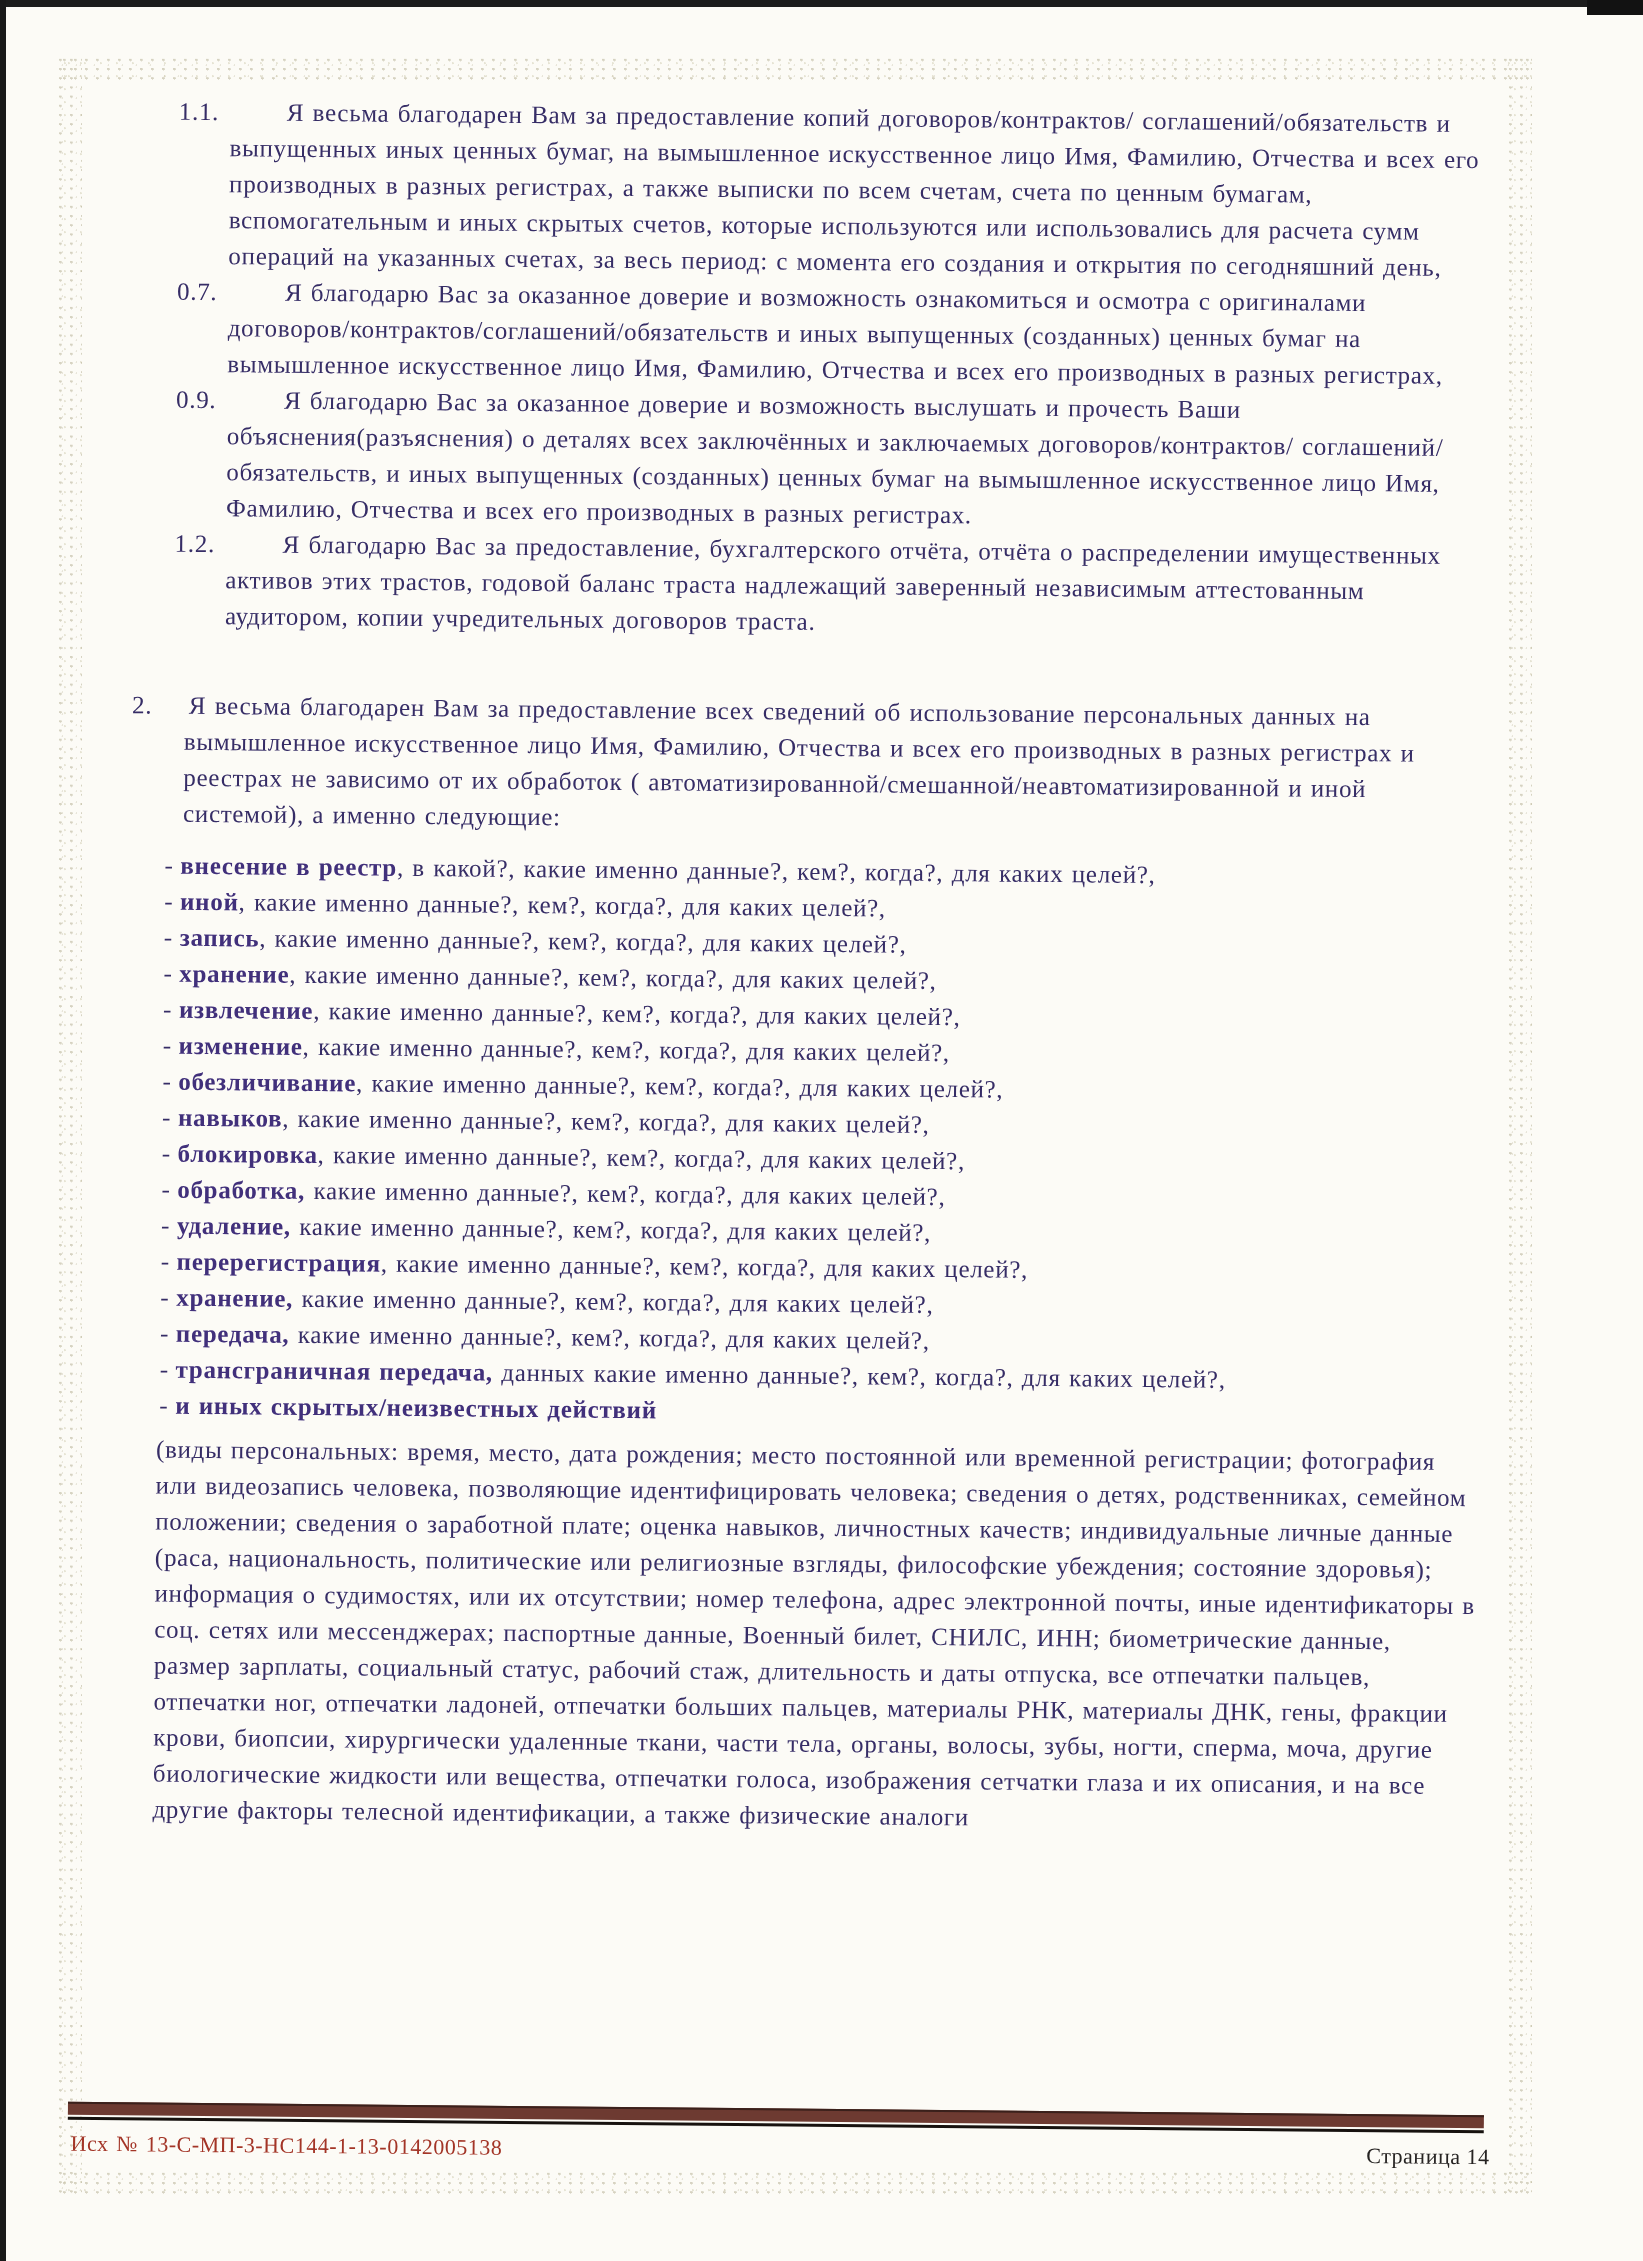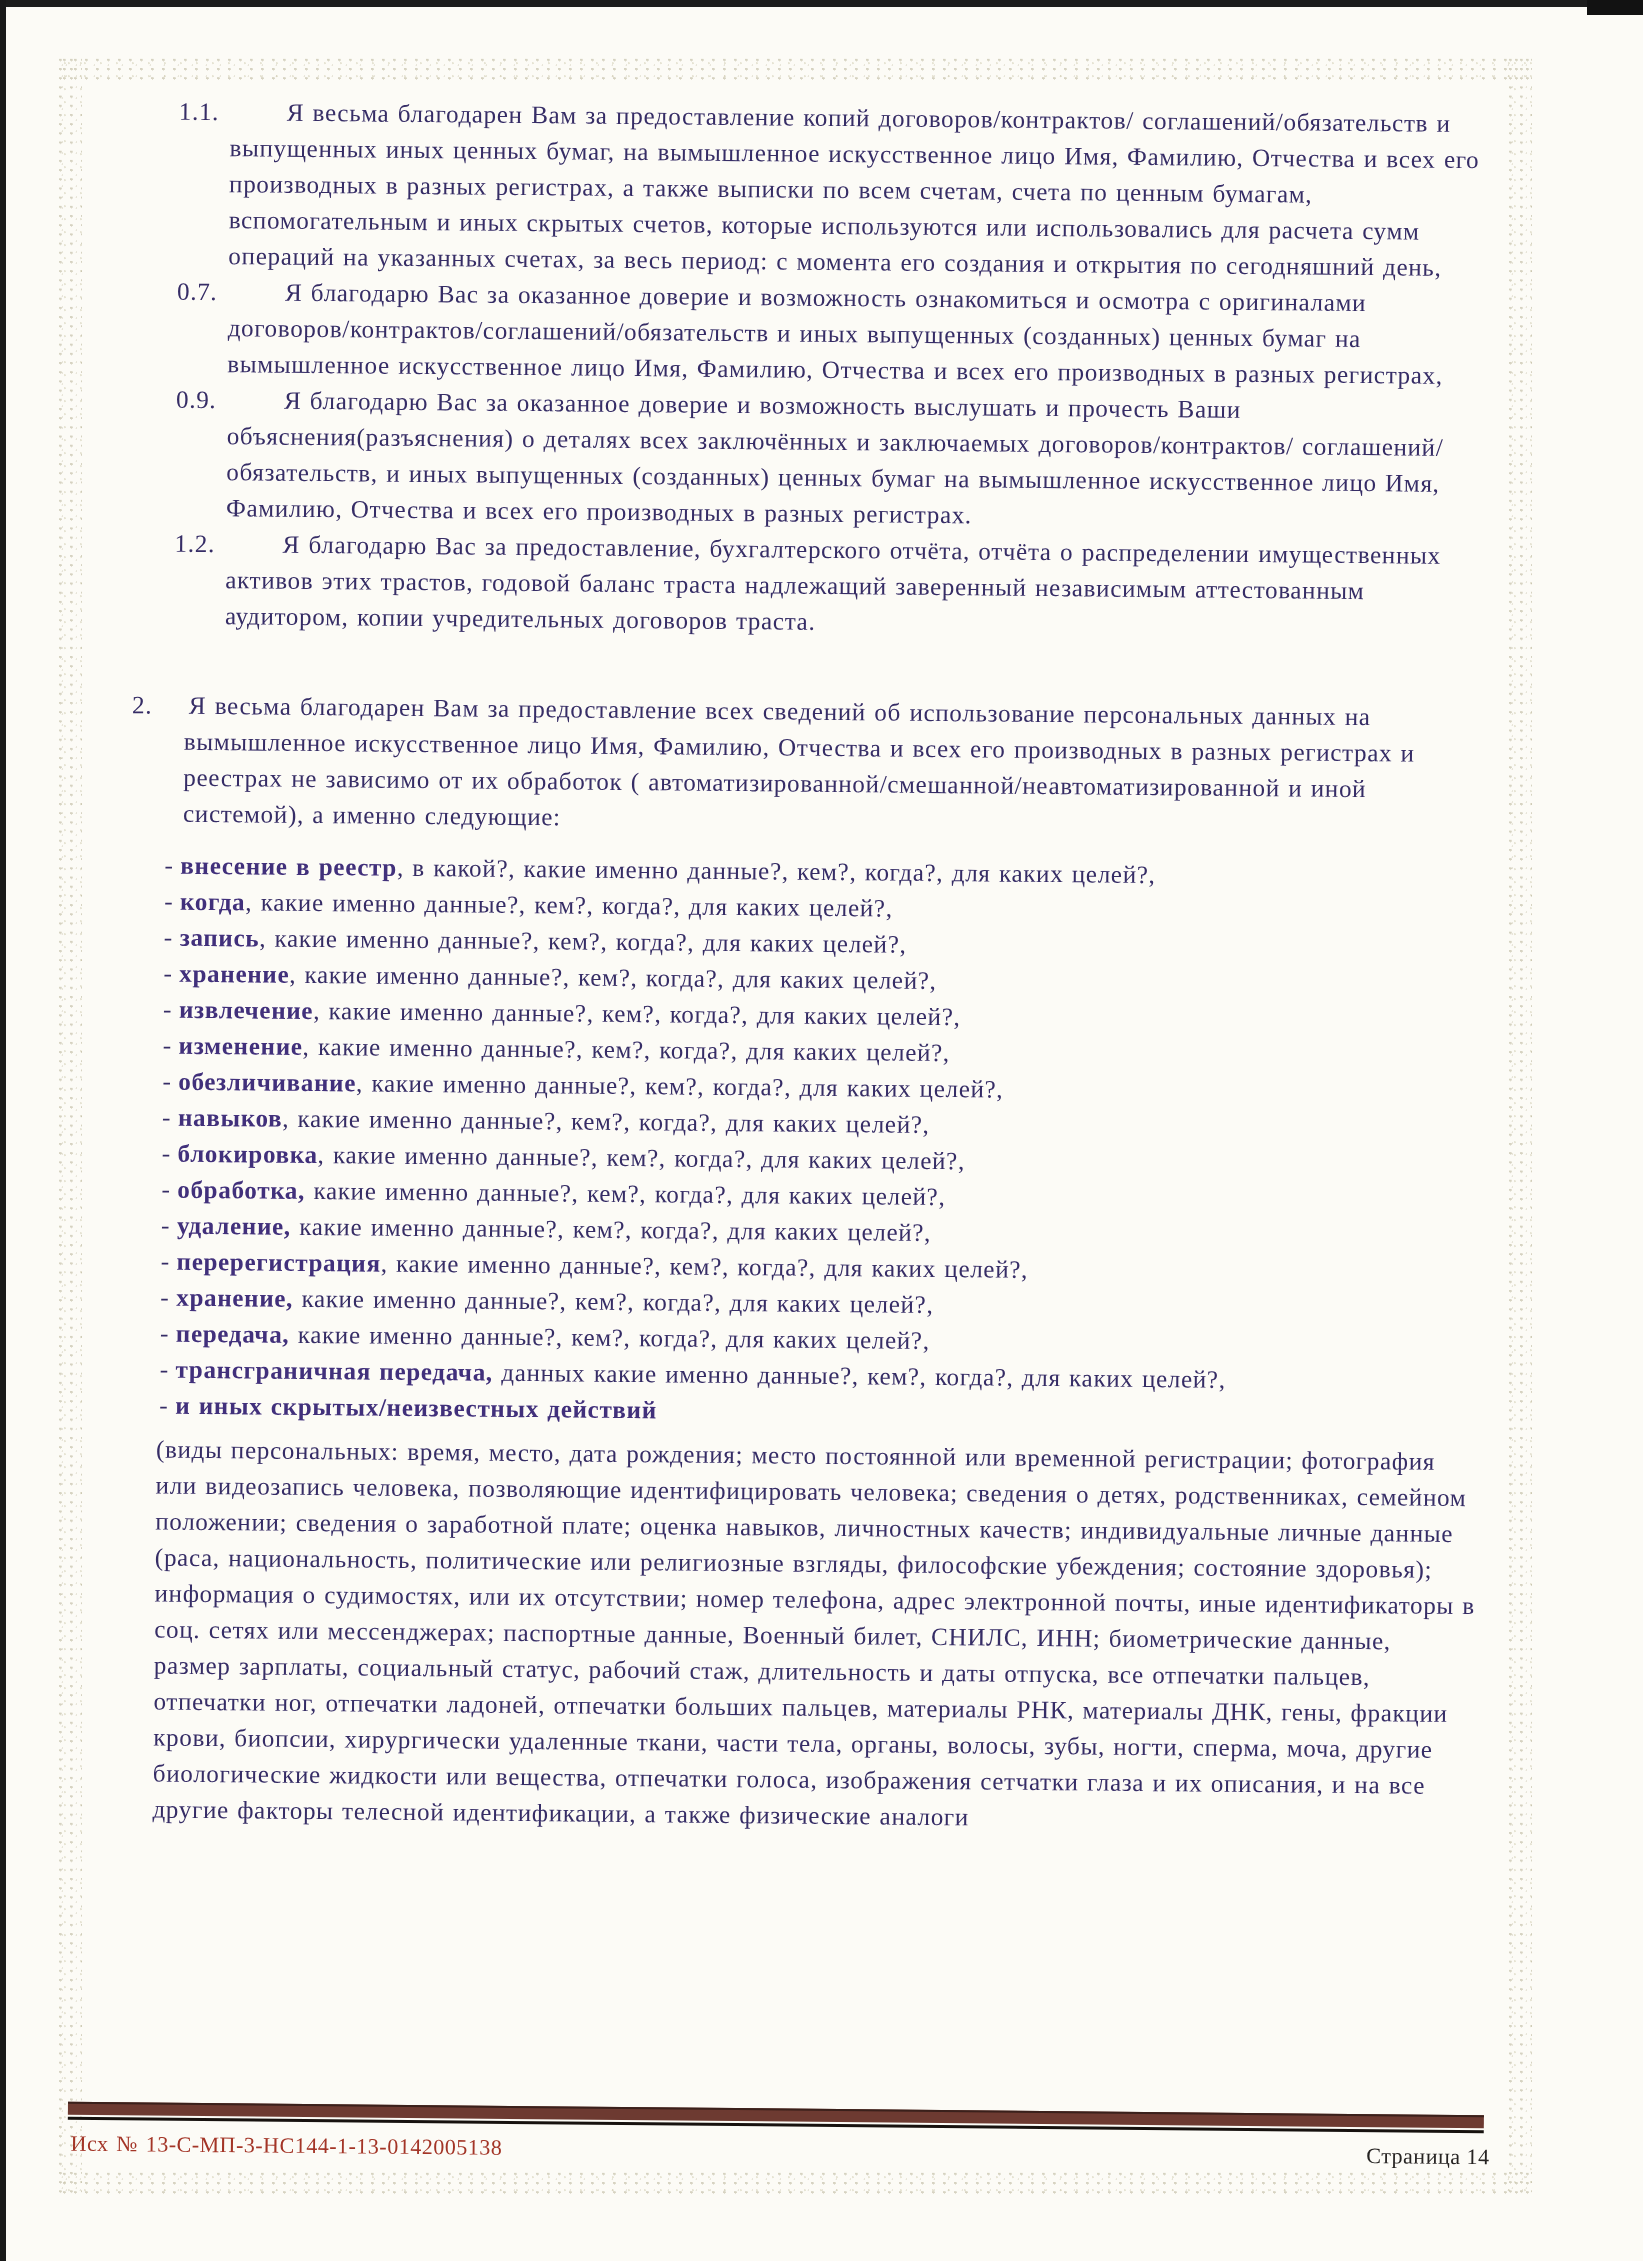--- a/index.html
+++ b/index.html
@@ -117,21 +117,21 @@
       <span>Я благодарю Вас за предоставление, бухгалтерского отчёта, отчёта о распределении имущественных активов этих трастов, годовой баланс траста надлежащий заверенный независимым аттестованным аудитором, копии учредительных договоров траста.</span>
     </div>
 
     <div class="section2">
       <span class="num">2.</span>
       <span>Я весьма благодарен  Вам за предоставление всех сведений об использование персональных данных на вымышленное искусственное  лицо Имя, Фамилию, Отчества  и всех его производных в разных регистрах и реестрах не зависимо от их обработок ( автоматизированной/смешанной/неавтоматизированной и иной системой), а именно следующие:</span>
     </div>
 
     <div class="dash-list">
       <div class="dash-item"><span class="dash">-</span><span class="bold-term">внесение в реестр</span><span>, в какой?, какие именно данные?, кем?, когда?, для каких целей?,</span></div>
-      <div class="dash-item"><span class="dash">-</span><span class="bold-term">когда</span><span>, какие именно данные?, кем?, когда?, для каких целей?,</span></div>
+      <div class="dash-item"><span class="dash">-</span><span class="bold-term">иной</span><span>, какие именно данные?, кем?, когда?, для каких целей?,</span></div>
       <div class="dash-item"><span class="dash">-</span><span class="bold-term">запись</span><span>, какие именно данные?, кем?, когда?, для каких целей?,</span></div>
       <div class="dash-item"><span class="dash">-</span><span class="bold-term">хранение</span><span>, какие именно данные?, кем?, когда?, для каких целей?,</span></div>
       <div class="dash-item"><span class="dash">-</span><span class="bold-term">извлечение</span><span>, какие именно данные?, кем?, когда?, для каких целей?,</span></div>
       <div class="dash-item"><span class="dash">-</span><span class="bold-term">изменение</span><span>, какие именно данные?, кем?, когда?, для каких целей?,</span></div>
       <div class="dash-item"><span class="dash">-</span><span class="bold-term">обезличивание</span><span>, какие именно данные?, кем?, когда?, для каких целей?,</span></div>
       <div class="dash-item"><span class="dash">-</span><span class="bold-term">навыков</span><span>, какие именно данные?, кем?, когда?, для каких целей?,</span></div>
       <div class="dash-item"><span class="dash">-</span><span class="bold-term">блокировка</span><span>, какие именно данные?, кем?, когда?, для каких целей?,</span></div>
       <div class="dash-item"><span class="dash">-</span><span class="bold-term">обработка,</span><span> какие именно данные?, кем?, когда?, для каких целей?,</span></div>
       <div class="dash-item"><span class="dash">-</span><span class="bold-term">удаление,</span><span> какие именно данные?, кем?, когда?, для каких целей?,</span></div>
       <div class="dash-item"><span class="dash">-</span><span class="bold-term">перерегистрация</span><span>, какие именно данные?, кем?, когда?, для каких целей?,</span></div>

